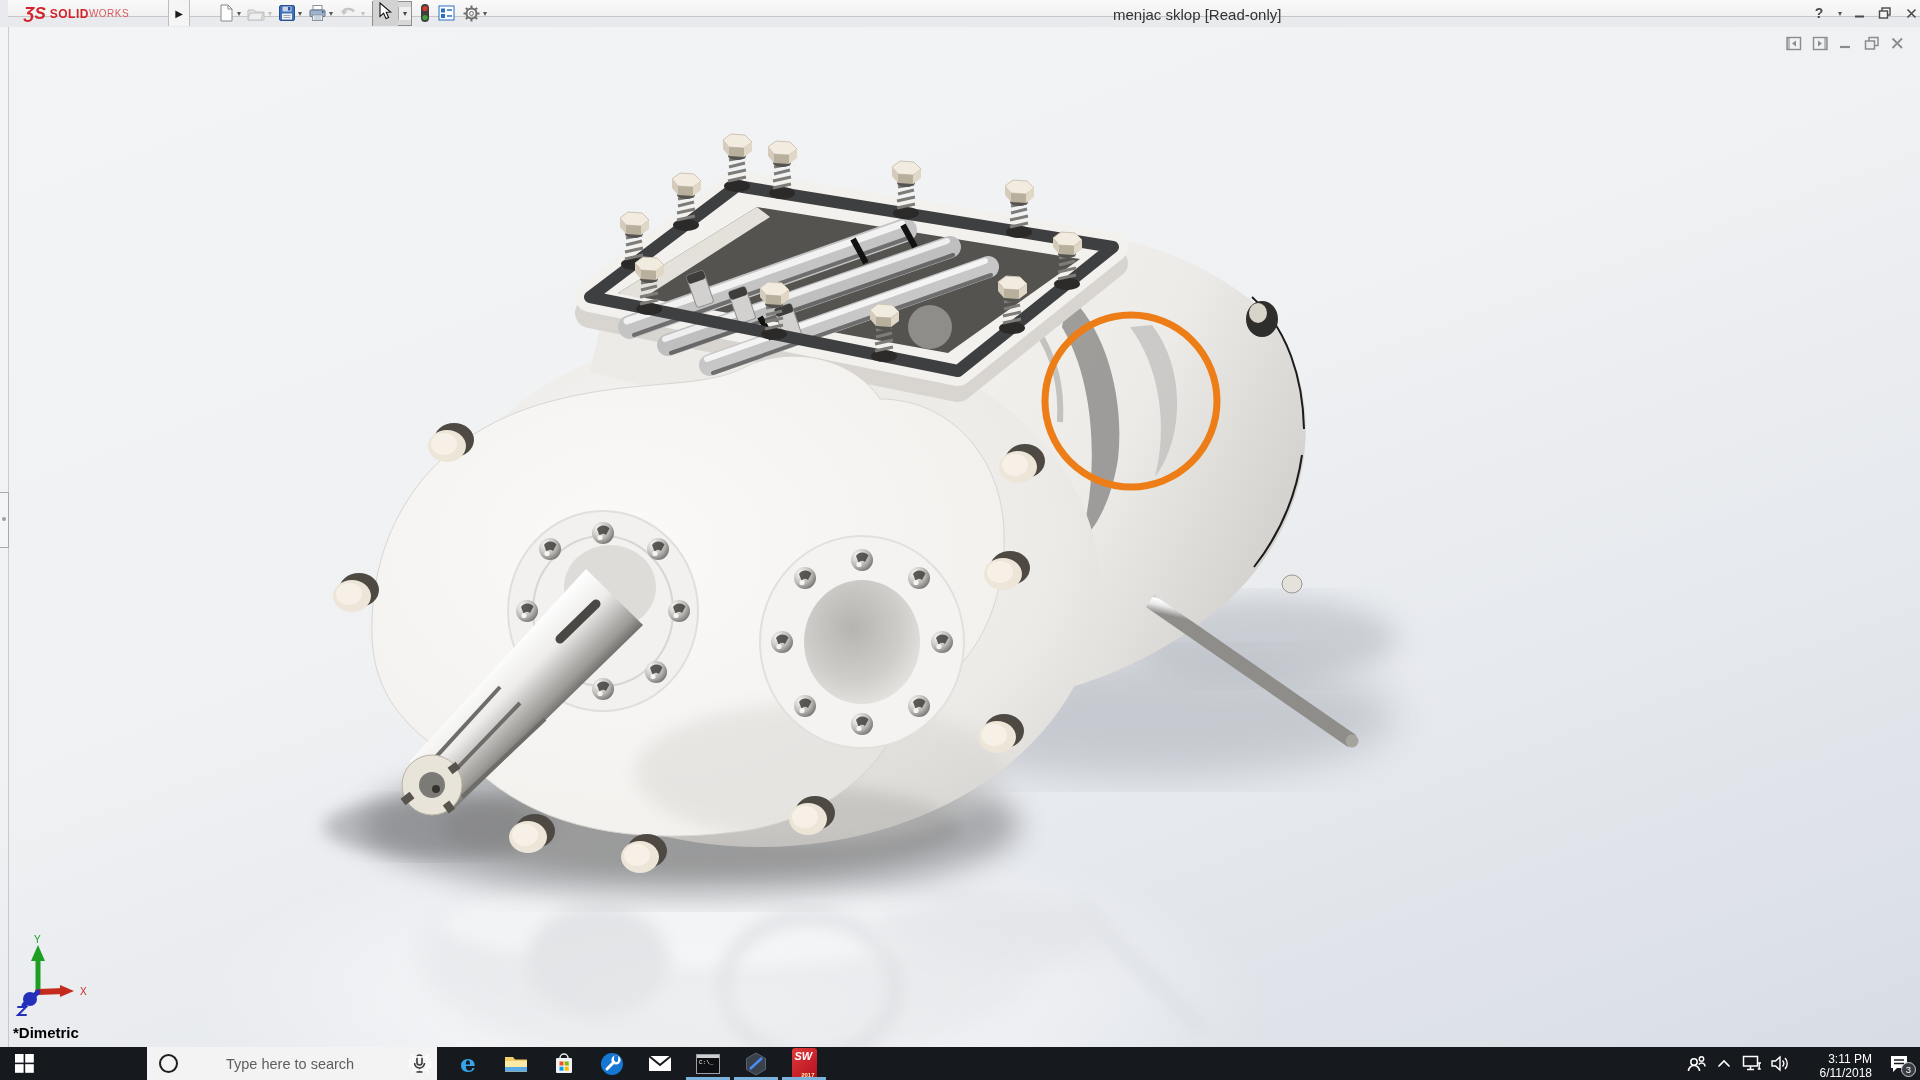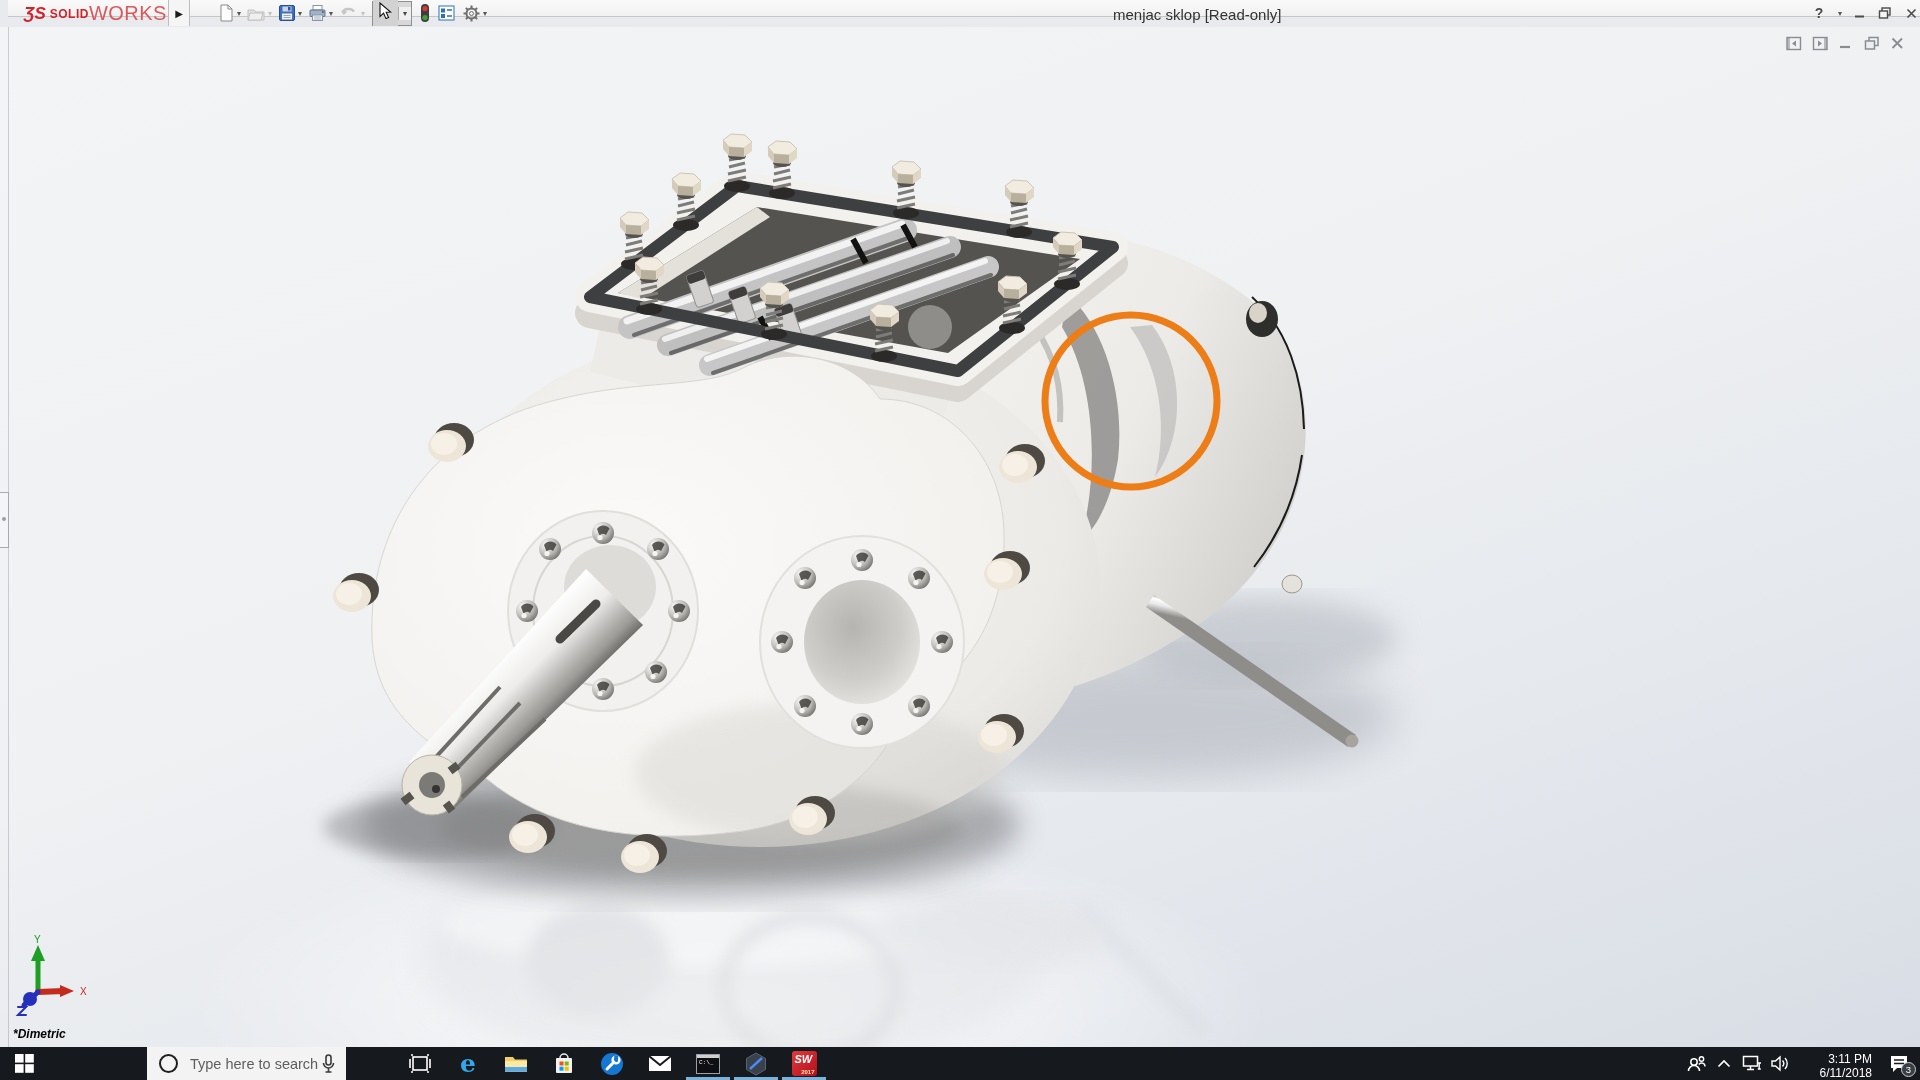--- a/index.html
+++ b/index.html
@@ -5,21 +5,21 @@
   html,body{margin:0;padding:0;width:1920px;height:1080px;overflow:hidden;
     font-family:"Liberation Sans",sans-serif;background:#E8EAED;}
   *{box-sizing:border-box;}
 
   
   .titlebar{position:absolute;top:0;left:0;width:1920px;height:17px;
     background:linear-gradient(#FAFAFA,#F1F1F1);border-bottom:1px solid #C6C6C6;margin-left:8px;}
   .brand{position:absolute;left:16px;top:2px;height:23px;display:flex;align-items:center;color:#D2232A;}
   .brand .mark{font-style:italic;font-weight:bold;font-size:17px;margin-right:4px;}
   .brand .bold{font-weight:bold;font-size:12px;letter-spacing:.5px;}
-  .brand .light{font-weight:normal;font-size:20px;letter-spacing:.5px;color:#D95A5E;}
+  .brand .light{font-weight:normal;font-size:10px;letter-spacing:.5px;color:#D95A5E;}
   .flyout{position:absolute;left:160px;top:0;width:22px;height:26px;border-left:1px solid #BDBDBD;
     border-right:1px solid #BDBDBD;background:#F5F5F5;display:flex;align-items:center;justify-content:center;
     font-size:10px;color:#1b1b1b;}
   .tools{position:absolute;left:206px;top:0;height:26px;display:flex;align-items:center;}
   .tool{display:flex;align-items:center;height:26px;padding:0 3px;}
   .caret{font-size:8px;color:#555;margin-left:2px;}
   .caret.dis{color:#C2C2C2;}
   .selbox{display:flex;align-items:center;height:25px;border:1px solid #8F8F8F;background:#D8D8D8;margin:0 4px;}
   .selbox .cell1{padding:2px 5px;background:#D2D2D2;}
   .selbox .cell2{padding:2px 4px;background:#EFEFEF;border-left:1px solid #A9A9A9;font-size:8px;color:#444;}
@@ -33,39 +33,39 @@
     background:
      radial-gradient(ellipse 900px 300px at 38% 96%, rgba(255,255,255,.95), rgba(255,255,255,0) 60%),
      linear-gradient(160deg,#F3F4F5 0%,#EFF1F3 45%,#E5E8ED 72%,#D8DDE5 100%);}
   .vp-edge{position:absolute;left:8px;top:0;bottom:0;width:1px;background:rgba(150,156,163,.45);}
   .splitter-tab{position:absolute;left:0;top:465px;width:9px;height:56px;background:#F4F5F6;
     border:1px solid #A7ABB0;border-left:none;}
   .splitter-tab .dot{position:absolute;left:2px;top:24px;width:4px;height:4px;border-radius:50%;background:#9AA0A5;}
   .win-controls{position:absolute;top:8px;right:14px;display:flex;gap:9px;}
   .win-controls .wc{width:17px;height:17px;display:flex;align-items:center;justify-content:center;}
   .model-svg{position:absolute;inset:0;width:1920px;height:1020px;}
-  .orient{position:absolute;left:13px;bottom:6px;font-weight:bold;font-size:12px;color:#000;font-style:italic;}
+  .orient{position:absolute;left:13px;bottom:6px;font-weight:bold;font-size:15px;color:#000;}
   .triad{position:absolute;left:6px;bottom:28px;width:90px;height:84px;}
 
   
   .taskbar{position:absolute;bottom:0;left:0;width:1920px;height:33px;background:#16191E;display:block;}
   .start{position:absolute;left:0;top:0;width:48px;height:33px;display:flex;align-items:center;justify-content:center;}
-  .searchbox{position:absolute;left:147px;top:0;width:199px;height:33px;background:#F3F3F3;
-    display:flex;align-items:center;}
+  .searchbox{position:absolute;left:147px;top:0;width:290px;height:33px;background:#F3F3F3;
+    display:flex;align-items:center;gap:36px;}
   .cortana{width:19px;height:19px;border-radius:50%;border:2.5px solid #1E1E1E;margin-left:12px;flex:none;}
   .search-text{font-size:14.5px;color:#5E5E5E;margin-left:12px;flex:1;white-space:nowrap;}
   .mic{margin-right:10px;flex:none;}
   .appicons{position:absolute;left:396px;top:0;height:33px;display:flex;}
   .slot{width:48px;height:33px;position:relative;display:flex;align-items:center;justify-content:center;}
   .slot .openbar{position:absolute;bottom:0;left:2px;right:2px;height:3px;background:#7CB3DD;}
   .edge-e{font-weight:bold;font-size:25px;color:#35A6EA;line-height:1;font-family:"DejaVu Serif",serif;}
   .cmdbox{width:24px;height:20px;background:#0E0F12;border:1px solid #9AA0A6;position:relative;}
   .cmdbox .bar{position:absolute;top:0;left:0;right:0;height:3px;background:#CFCFCF;}
   .cmdbox .txt{position:absolute;top:4px;left:2px;font-family:"Liberation Mono",monospace;font-size:6px;color:#FFF;}
-  .swicon{width:25px;height:25px;background:linear-gradient(135deg,#E03A3A,#B40F1F);border-radius:3px;position:relative;}
+  .swicon{width:25px;height:31px;background:linear-gradient(135deg,#E03A3A,#B40F1F);border-radius:3px;position:relative;}
   .swicon .sw{position:absolute;top:2px;left:3px;color:#FFF;font-weight:bold;font-style:italic;font-size:11px;}
   .swicon .yr{position:absolute;bottom:1px;right:2px;color:#FFE9A8;font-size:6px;font-weight:bold;}
   .tray{position:absolute;right:0;top:0;height:33px;display:flex;align-items:flex-end;}
   .tray .titm{width:28px;height:33px;display:flex;align-items:center;justify-content:center;}
   .clock{width:78px;text-align:right;color:#FFF;font-size:12px;line-height:14px;margin-right:6px;}
   .action{width:42px;height:33px;position:relative;display:flex;align-items:center;justify-content:center;}
   .badge{position:absolute;right:4px;bottom:3px;width:15px;height:15px;border-radius:50%;background:#3A3F46;
     border:1px solid #C9CCD1;color:#FFF;font-size:9.5px;display:flex;align-items:center;justify-content:center;}
 </style>
 <title>menjac sklop [Read-only]</title></head>

